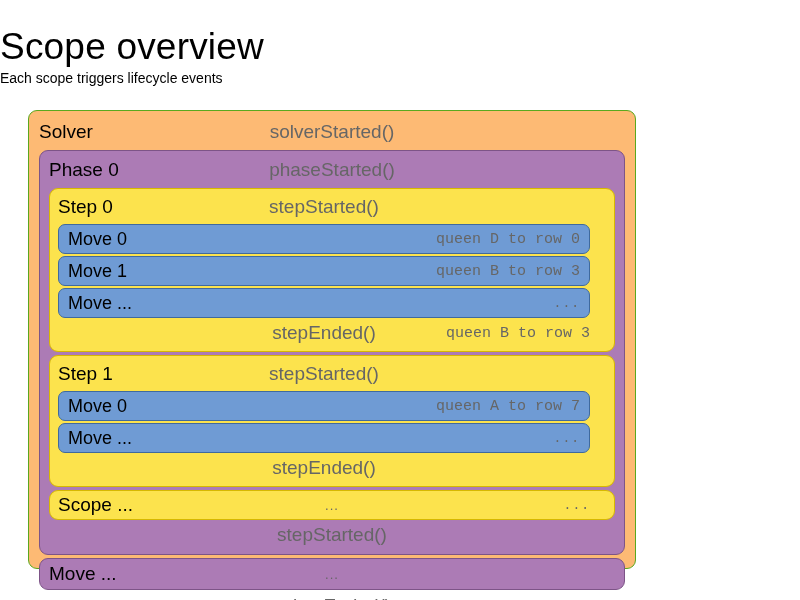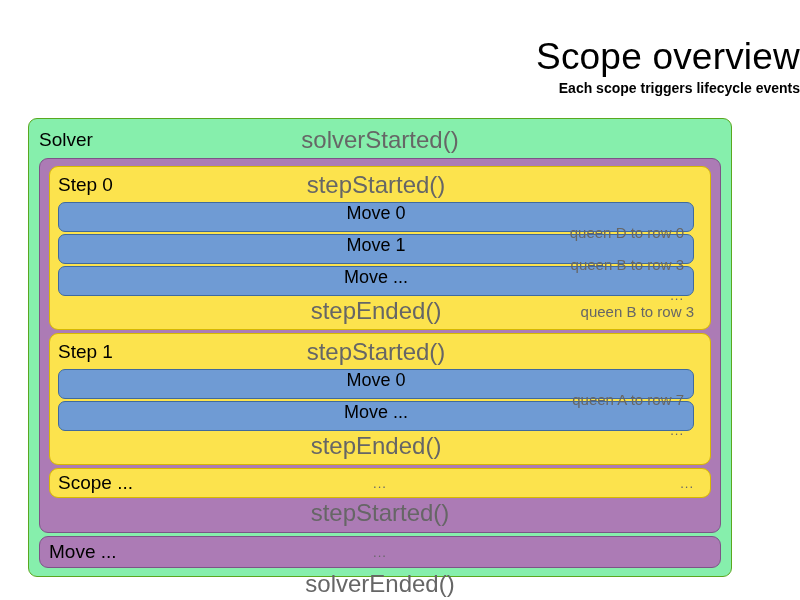--- a/index.html
+++ b/index.html
@@ -10,33 +10,33 @@
   body {
     width: 800px;
     height: 600px;
     background: #ffffff;
     font-family: "Liberation Sans", sans-serif;
     overflow: hidden;
   }
 
   
   .header {
-    text-align: right;
-    padding-top: 36px;
+    text-align: left;
+    padding-top: 26px;
   }
   .title {
     font-size: 37px;
     font-weight: 400;
     color: #000000;
     line-height: 1.12;
     letter-spacing: 0.2px;
   }
   .subtitle {
     font-size: 14px;
-    font-weight: 700;
+    font-weight: 400;
     color: #000000;
     margin-top: 3px;
   }
 
   
   .scope {
     position: relative;
     border-radius: 9px;
     box-sizing: border-box;
   }
@@ -54,81 +54,81 @@
     color: #000000;
     white-space: nowrap;
     flex: 0 0 auto;
     z-index: 2;
   }
   .event {
     position: absolute;
     left: 0;
     right: 0;
     text-align: center;
-    font-size: 24px;
+    font-size: 19px;
     color: #666666;
     pointer-events: none;
   }
   .detail {
     margin-left: auto;
     font-size: 15px;
     color: #666666;
     white-space: nowrap;
     flex: 0 0 auto;
     z-index: 2;
+    font-family: Liberation Mono, monospace;
   }
   .detail.small {
     font-size: 13px;
     letter-spacing: 1px;
   }
   .event.small {
     font-size: 13px;
     letter-spacing: 1px;
   }
 
   
   .solver {
     position: absolute;
     left: 28px;
-    top: 118px;
-    width: 704px;
+    top: 110px;
+    width: 608px;
     height: 459px;
-    background: #86efac;
+    background: #fdba74;
     border: 1px solid #5aa81e;
     padding: 5px 10px 5px 10px;
   }
   .solver > .row { height: 32px; }
 
   
   .phase {
     background: #ac7bb5;
     border: 1px solid #7d5487;
     padding: 4px 9px 4px 9px;
     margin-top: 2px;
   }
   .phase > .row { height: 30px; }
 
   
   .step {
     background: #fce34d;
     border: 1px solid #d6b800;
-    padding: 3px 16px 3px 8px;
+    padding: 3px 24px 3px 8px;
     margin-top: 2px;
   }
   .step > .row { height: 30px; }
 
   
   .move {
     background: #6f9bd4;
     border: 1px solid #3f6a9e;
     border-radius: 7px;
     padding: 0 9px 0 9px;
     margin-top: 2px;
     height: 28px;
-    flex-direction: column;
   }
   .move .label { font-size: 18px; }
 
   
   .gap-sm { margin-top: 3px; }
 </style>
 </head>
 <body>
 
 <div class="header">
@@ -138,20 +138,24 @@
 
 <div class="scope solver">
 
   <div class="row">
     <span class="label">Solver</span>
     <span class="event">solverStarted()</span>
   </div>
 
   <div class="scope phase">
 
+    <div class="row">
+      <span class="label">Phase 0</span>
+      <span class="event">phaseStarted()</span>
+    </div>
 
     <div class="scope step gap-sm">
       <div class="row">
         <span class="label">Step 0</span>
         <span class="event">stepStarted()</span>
       </div>
 
       <div class="scope move row">
         <span class="label">Move 0</span>
         <span class="detail">queen D to row 0</span>

